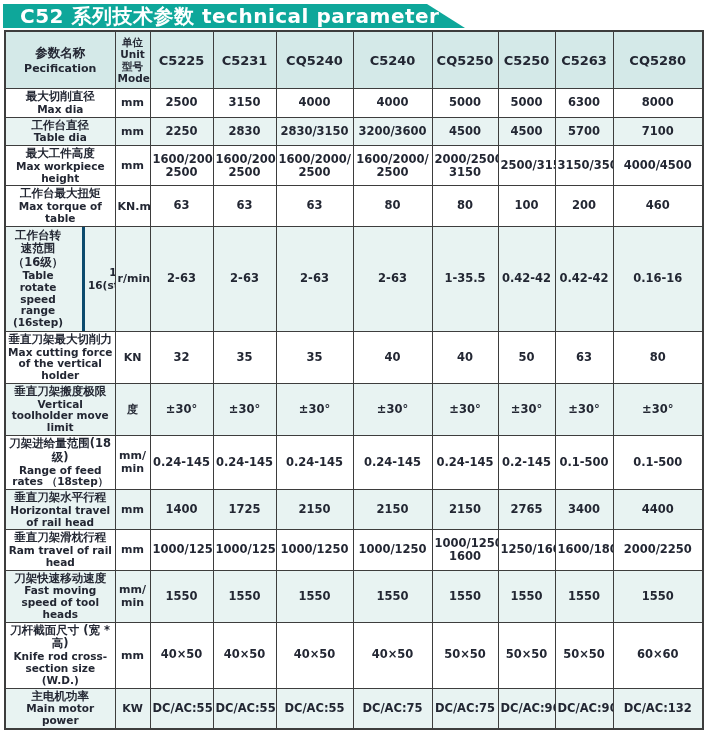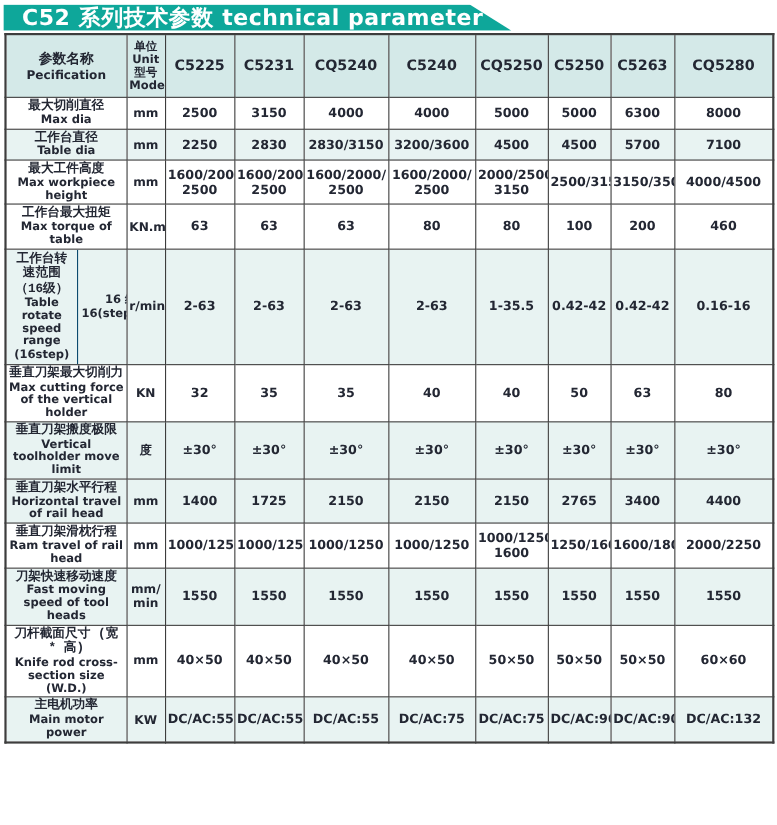--- a/index.html
+++ b/index.html
@@ -42,28 +42,28 @@
     background:#d4e9e8;
     height:54px;
     font-size:13px;font-weight:bold;
   }
   th.param-head{text-align:left;padding-left:6px;margin-left:16px;}
   th.param-head .cn{font-size:12.5px;}
   th.param-head .en{font-size:11px;}
   th.unit-head{font-size:10.5px;line-height:1.15;padding:0;}
   tr.shade td{background:#e8f3f2;}
   td.label{text-align:left;padding-left:5px;}
-  td.label .cn{font-size:11.5px;font-weight:600;line-height:1.2;font-family:Liberation Mono, monospace;}
+  td.label .cn{font-size:11.5px;font-weight:600;line-height:1.2;}
   td.label .en{font-size:10.5px;font-weight:bold;line-height:1.12;}
   td.unit{font-size:11px;font-weight:600;padding:1px 1px;}
   td.val{font-size:11.5px;font-weight:600;line-height:1.15;padding:1px 1px;}
   
   td.label.split{padding:0;}
   .split-wrap{display:flex;align-items:stretch;height:100%;}
-  .split-left{flex:0 0 56px;padding:2px 4px 2px 4px;border-right:1px solid #0c4a6e;
+  .split-left{flex:0 0 56px;padding:2px 16px 2px 4px;border-right:3px solid #0c4a6e;
     display:flex;flex-direction:column;justify-content:center;}
   .split-left .cn{font-size:11px;font-weight:600;line-height:1.25;}
   .split-left .en{font-size:8px;font-weight:bold;line-height:1.1;}
   .split-right{flex:1;display:flex;flex-direction:column;justify-content:center;
     padding-left:3px;text-align:right;}
   .split-right div{font-size:10.5px;font-weight:bold;line-height:1.25;}
   
   .footer{
     position:absolute;left:7px;top:752px;width:690px;
     font-size:11px;color:#3a3a3a;line-height:1.45;text-align:left;
@@ -220,20 +220,35 @@
         <td class="unit">度</td>
         <td class="val">±30°</td>
         <td class="val">±30°</td>
         <td class="val">±30°</td>
         <td class="val">±30°</td>
         <td class="val">±30°</td>
         <td class="val">±30°</td>
         <td class="val">±30°</td>
         <td class="val">±30°</td>
       </tr>
+      <tr>
+        <td class="label">
+          <div class="cn">刀架进给量范围(18级)</div>
+          <div class="en">Range of feed rates （18step）</div>
+        </td>
+        <td class="unit">mm/ min</td>
+        <td class="val">0.24-145</td>
+        <td class="val">0.24-145</td>
+        <td class="val">0.24-145</td>
+        <td class="val">0.24-145</td>
+        <td class="val">0.24-145</td>
+        <td class="val">0.2-145</td>
+        <td class="val">0.1-500</td>
+        <td class="val">0.1-500</td>
+      </tr>
       <tr class="shade">
         <td class="label">
           <div class="cn">垂直刀架水平行程</div>
           <div class="en">Horizontal travel of rail head</div>
         </td>
         <td class="unit">mm</td>
         <td class="val">1400</td>
         <td class="val">1725</td>
         <td class="val">2150</td>
         <td class="val">2150</td>

